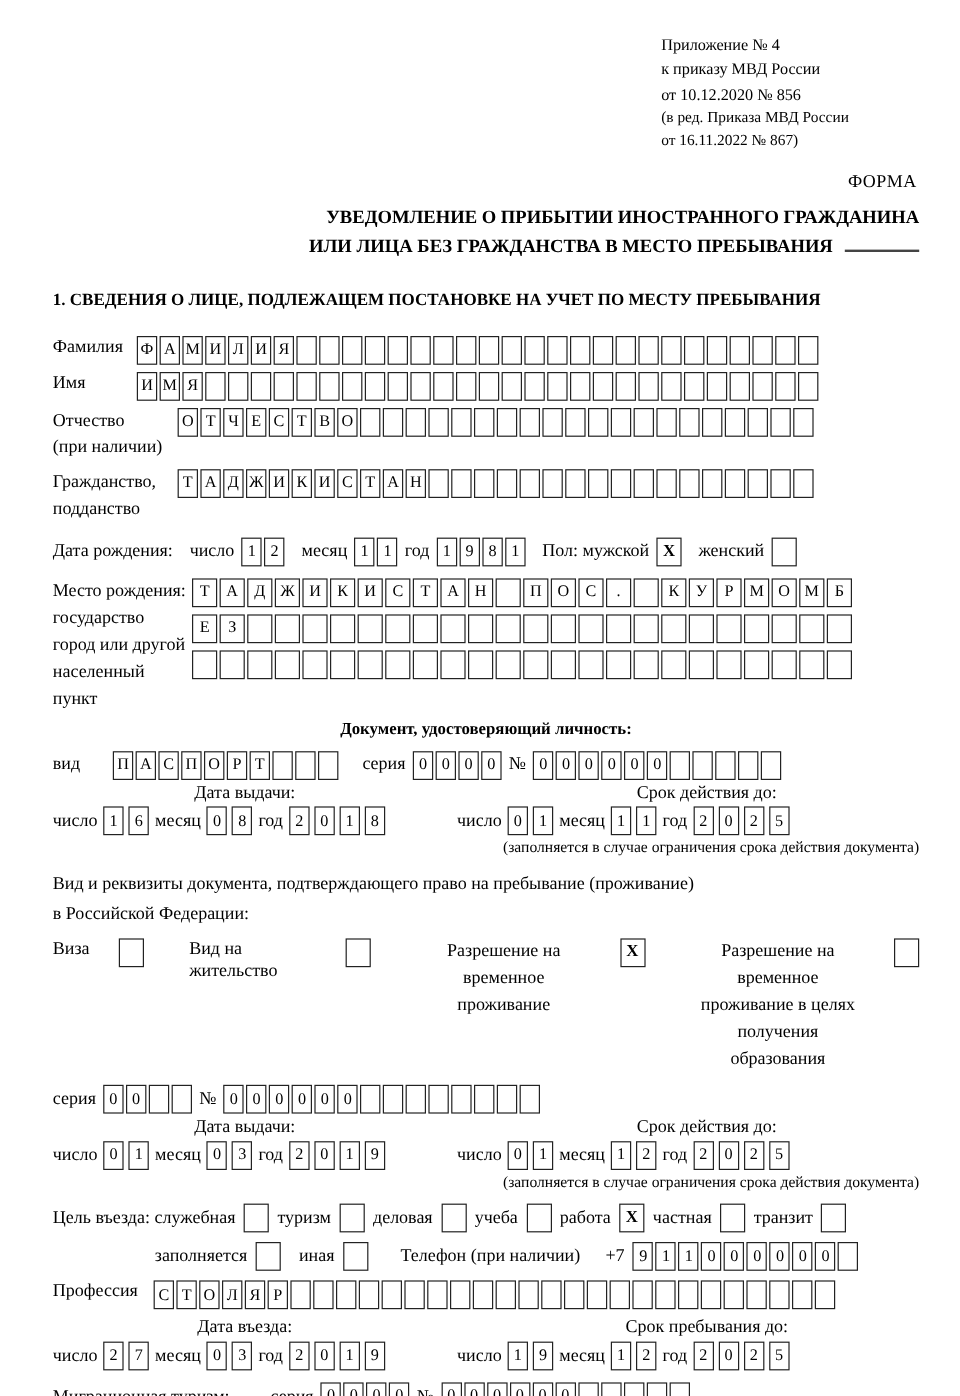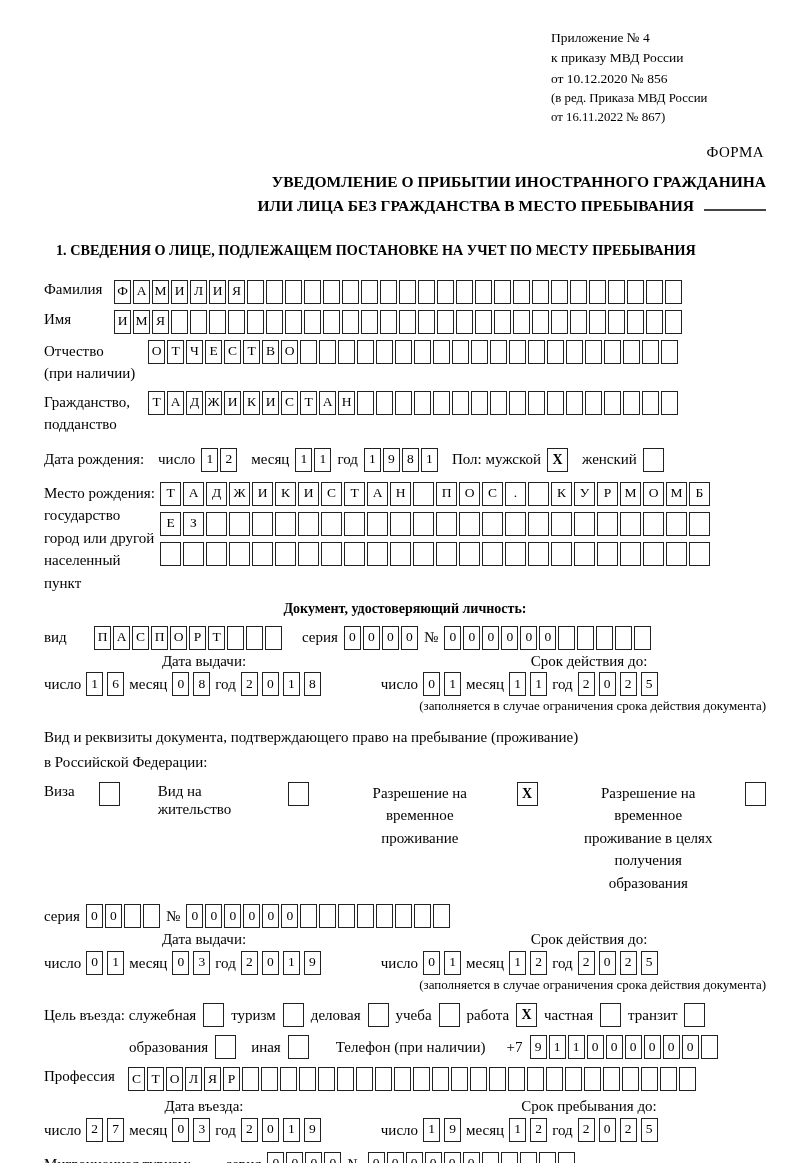--- a/index.html
+++ b/index.html
@@ -5,21 +5,21 @@
   *{box-sizing:border-box}
   html,body{margin:0;padding:0}
   body{width:800px;min-height:1163px;background:#fff;color:#000;
        font-family:"Liberation Serif",serif;font-size:15px;line-height:1.25}
   .page{padding:28px 34px 24px 44px}
   .appendix{margin-left:auto;width:215px;font-size:13.5px;line-height:1.5}
   .appendix .edition{font-size:12.8px}
   .forma{text-align:right;font-weight:normal;font-size:15px;letter-spacing:.4px;margin:16px 2px 8px}
   .title{text-align:right;font-weight:bold;font-size:15.5px;line-height:1.55;margin-top:4px}
   .blank{display:inline-block;width:62px;border-bottom:2px solid #444;height:14px;margin-left:10px}
-  .sec-head{font-weight:bold;font-size:14.2px;margin:24px 12px 20px}
+  .sec-head{font-weight:bold;font-size:14.2px;margin:24px 0 20px}
   .row{display:flex;align-items:flex-start;margin-bottom:6px}
   .cellrow{display:flex;flex-wrap:nowrap;gap:2px}
   .cell{flex:none;width:17px;height:24px;border:1.5px solid #222;display:flex;
         align-items:center;justify-content:center;font-size:13.5px;background:#fff}
   .wide .cell{width:21px}
   .cb{flex:none;width:21px;height:24px;border:1.5px solid #222;display:inline-flex;
       align-items:center;justify-content:center;font-size:14px;font-weight:bold}
   .lbl{flex:none}
   .w70{width:70px}.w104{width:104px}.w116{width:116px}
   .stack>div{line-height:1.5}
@@ -517,21 +517,21 @@
     <span class="cb"></span>
     <span>работа</span>
     <span class="cb">X</span>
     <span>частная</span>
     <span class="cb"></span>
     <span>транзит</span>
     <span class="cb"></span>
   </div>
 
   <div class="purpose indent85">
-    <span>образования</span>
+    <span>заполняется</span>
     <span class="cb"></span>
     <span class="sp8">иная</span>
     <span class="cb"></span>
     <span class="sp20">Телефон (при наличии)</span>
     <span class="sp14">+7</span>
     <span class="cellrow">
         <span class="cell">9</span>
         <span class="cell">1</span>
         <span class="cell">1</span>
         <span class="cell">0</span>

